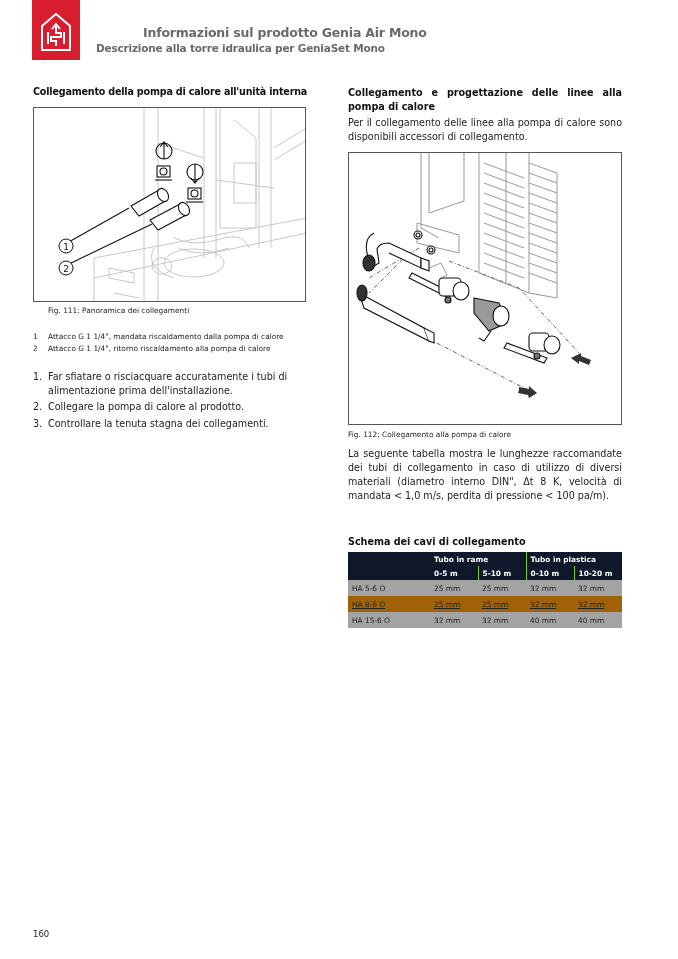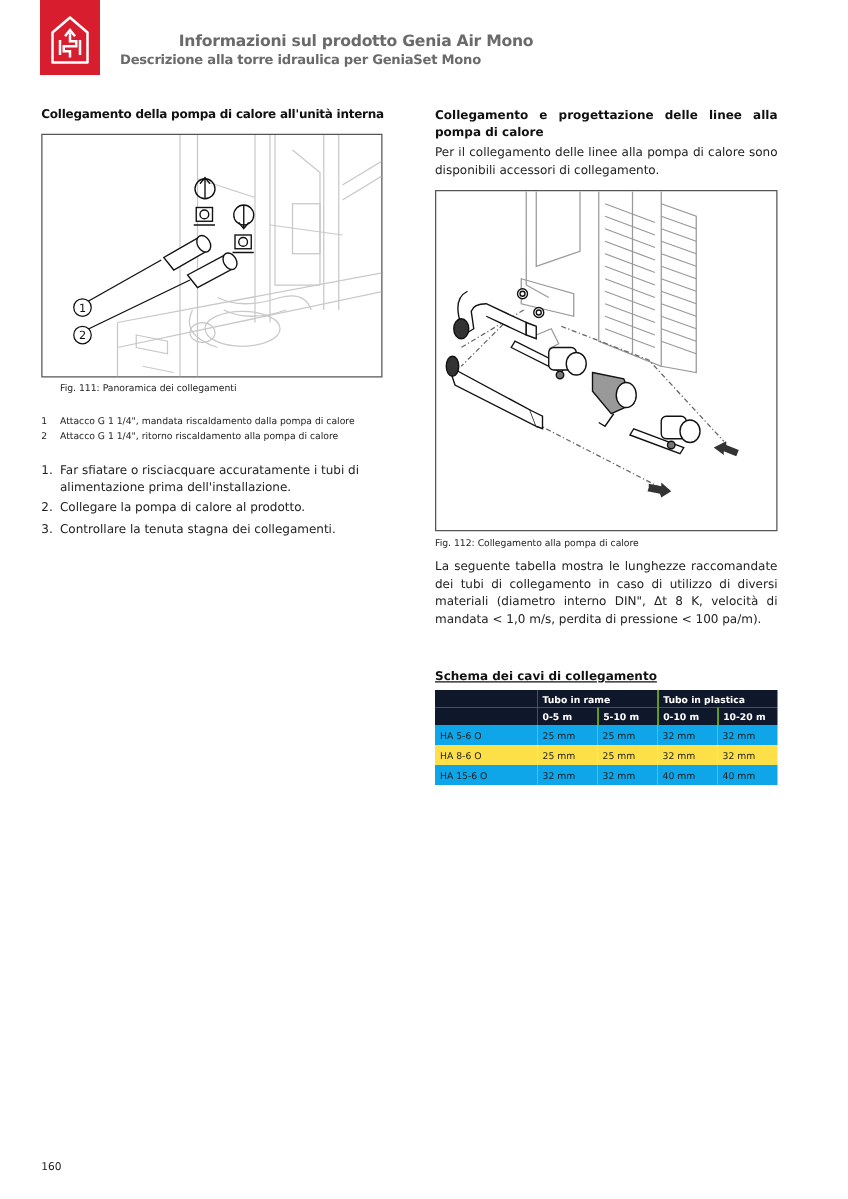--- a/index.html
+++ b/index.html
@@ -20,27 +20,27 @@
   .steps { position: absolute; left: 33px; top: 370px; width: 275px; font-size: 9.6px; color: #222; line-height: 13.6px; }
   .steps .step { display: flex; margin-bottom: 3px; }
   .steps .sn { width: 15px; flex: none; }
 
   .h-right { position: absolute; left: 348px; top: 86px; width: 274px; font-size: 9.6px; font-weight: bold; color: #111; line-height: 14px; text-align: justify; text-align-last: left; }
   .p-right1 { position: absolute; left: 348px; top: 116px; width: 274px; font-size: 9.6px; color: #222; line-height: 13.6px; text-align: justify; }
   .fig2 { position: absolute; left: 348px; top: 152px; width: 274px; height: 273px; border: 1px solid #555; overflow: hidden; background: #fff; }
   .fig2-cap { position: absolute; left: 348px; top: 430px; font-size: 7.4px; color: #222; }
   .p-right2 { position: absolute; left: 348px; top: 447px; width: 274px; font-size: 9.6px; color: #222; line-height: 14px; text-align: justify; }
 
-  .tbl-title { position: absolute; left: 348px; top: 536px; font-size: 9.6px; font-weight: bold; color: #111; text-decoration: underline; }
+  .tbl-title { position: absolute; left: 348px; top: 536px; font-size: 9.6px; font-weight: bold; color: #111; }
   .tbl { position: absolute; left: 348px; top: 552px; width: 274px; border-collapse: collapse; font-size: 7.4px; }
   .tbl th { background: #0f172a; color: #fff; font-weight: bold; text-align: left; padding: 0 4px; height: 14px; }
   .tbl th.sep { border-left: 1px solid #84cc16; }
   .tbl td { padding: 0 4px; height: 16px; color: #222; }
-  .tbl tr.odd td { background: #0ea5e9; }
-  .tbl tr.even td { background: #fde047; }
+  .tbl tr.odd td { background: #a3a3a3; }
+  .tbl tr.even td { background: #a16207; text-decoration: underline; }
   .tbl col.c0 { width: 82px; }
   .tbl col.c1, .tbl col.c2, .tbl col.c3, .tbl col.c4 { width: 48px; }
 
   .page-num { position: absolute; left: 33px; top: 929px; font-size: 8.5px; color: #222; }
 </style>
 </head>
 <body>
 
 <div class="logo-box">
   <svg width="36" height="44" viewBox="0 0 36 44">

